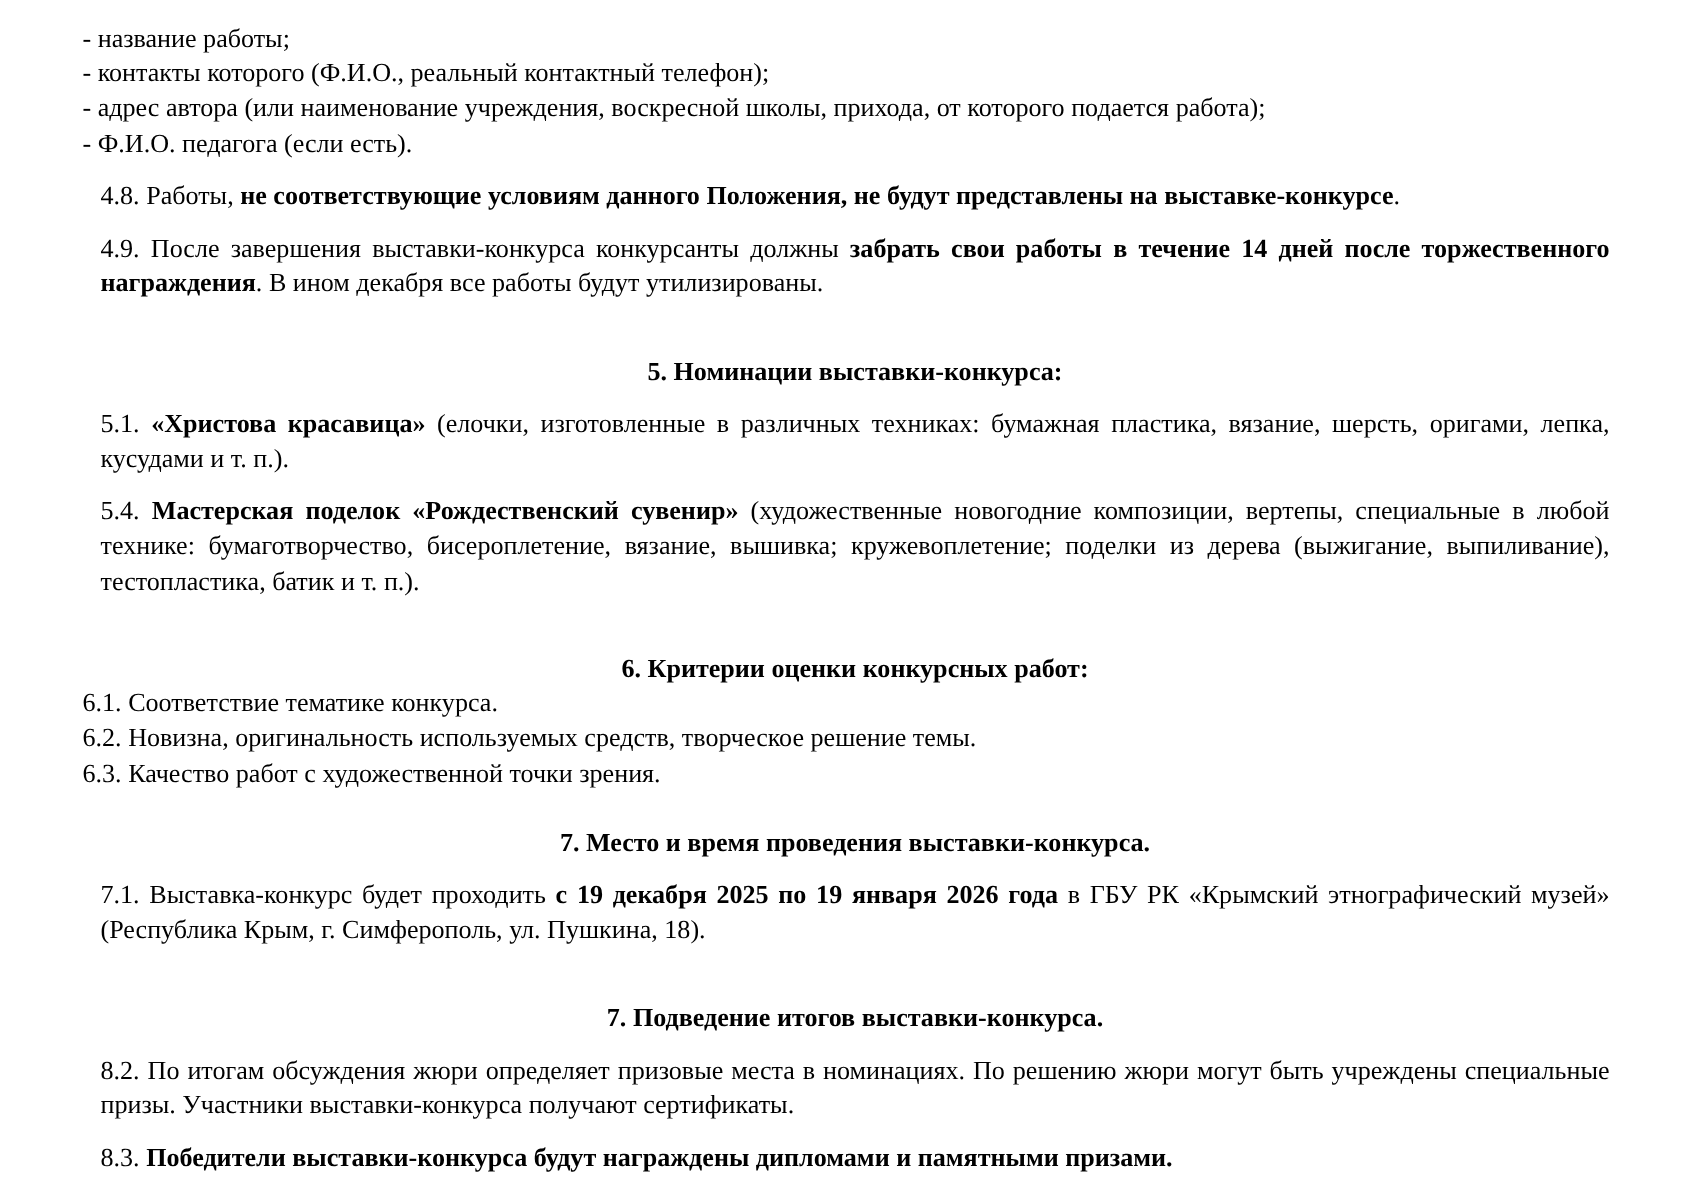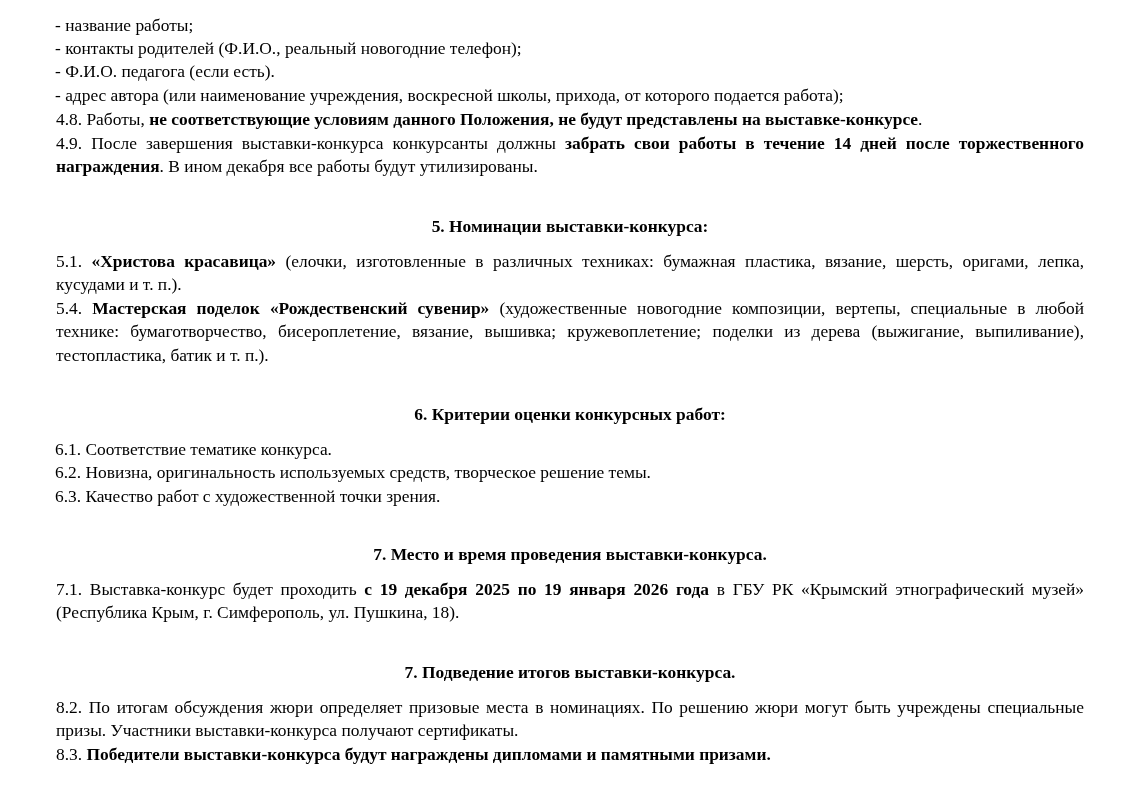--- a/index.html
+++ b/index.html
@@ -26,57 +26,57 @@
   }
 
   .doc-body {
     width: 1030px;
     font-size: 17.4px;
     line-height: 23.2px;
   }
 
   
   p.para {
-    margin: 1px;
+    margin: 12px;
     text-align: justify;
     text-justify: inter-word;
     text-indent: 0;
   }
 
   
   p.line {
     margin: 0;
     text-align: left;
     white-space: nowrap;
   }
 
   
   p.heading {
-    margin: 12px;
+    margin: 0;
     text-align: center;
     font-weight: bold;
   }
 
   
   .gap {
     height: 23.2px;
   }
 
   b, strong { font-weight: bold; }
 </style>
 </head>
 <body>
 
 <div id="page">
   <div class="doc-body">
 
     <p class="line">- название работы;</p>
-    <p class="line">- контакты родителей (Ф.И.О., реальный новогодние телефон);</p>
+    <p class="line">- контакты которого (Ф.И.О., реальный контактный телефон);</p>
+    <p class="line">- адрес автора (или наименование учреждения, воскресной школы, прихода, от которого подается работа);</p>
     <p class="line">- Ф.И.О. педагога (если есть).</p>
-    <p class="line">- адрес автора (или наименование учреждения, воскресной школы, прихода, от которого подается работа);</p>
 
     <p class="para"><span>4.8. </span><span>Работы, </span><b>не соответствующие условиям данного Положения, не будут представлены на выставке-конкурсе</b><span>.</span></p>
 
     <p class="para"><span>4.9. </span><span>После завершения выставки-конкурса конкурсанты должны </span><b>забрать свои работы в течение 14 дней после торжественного награждения</b><span>. В ином декабря все работы будут утилизированы.</span></p>
 
     <div class="gap"></div>
 
     <p class="heading">5. Номинации выставки-конкурса:</p>
 
     <p class="para"><span>5.1. </span><b>«Христова красавица»</b><span> (елочки, изготовленные в различных техниках: бумажная пластика, вязание, шерсть, оригами, лепка, кусудами и т. п.).</span></p>

